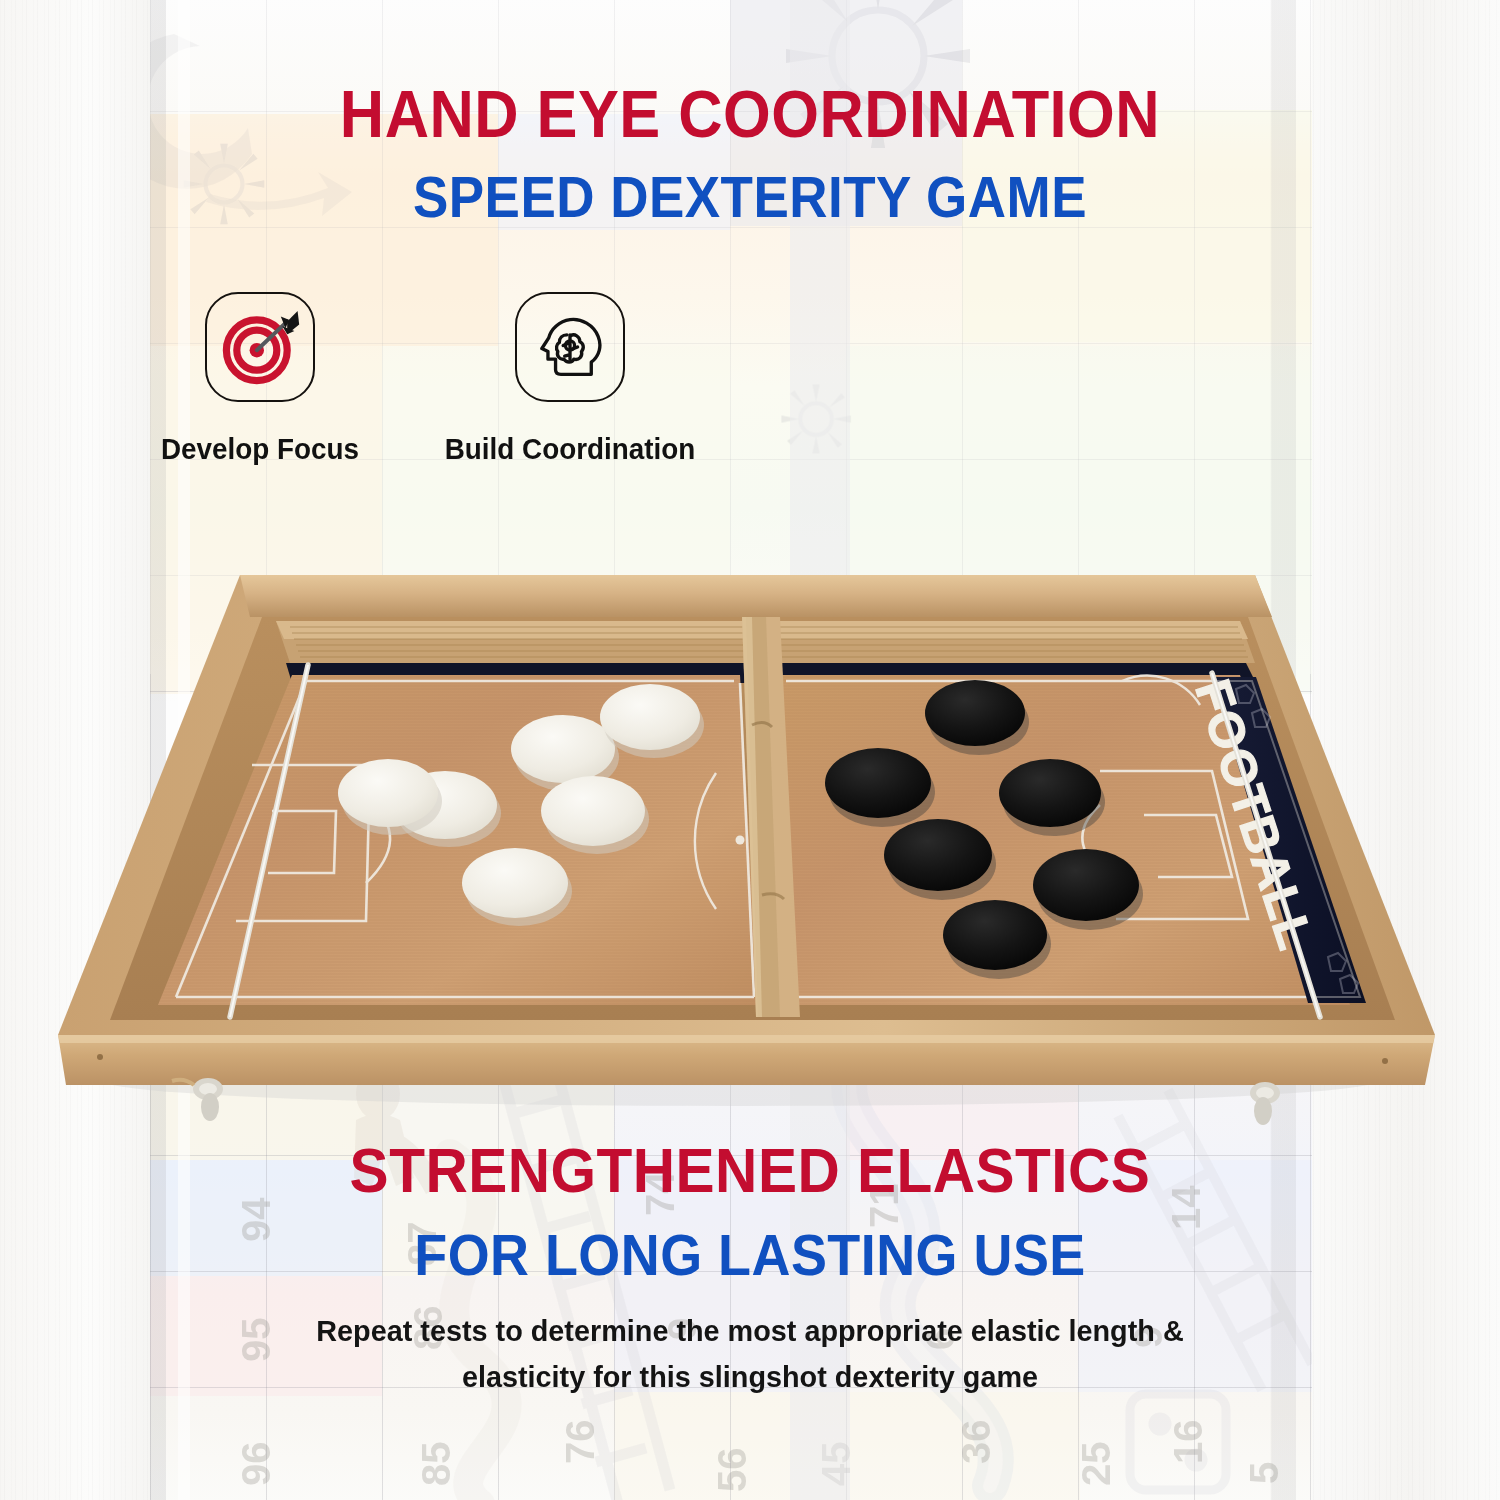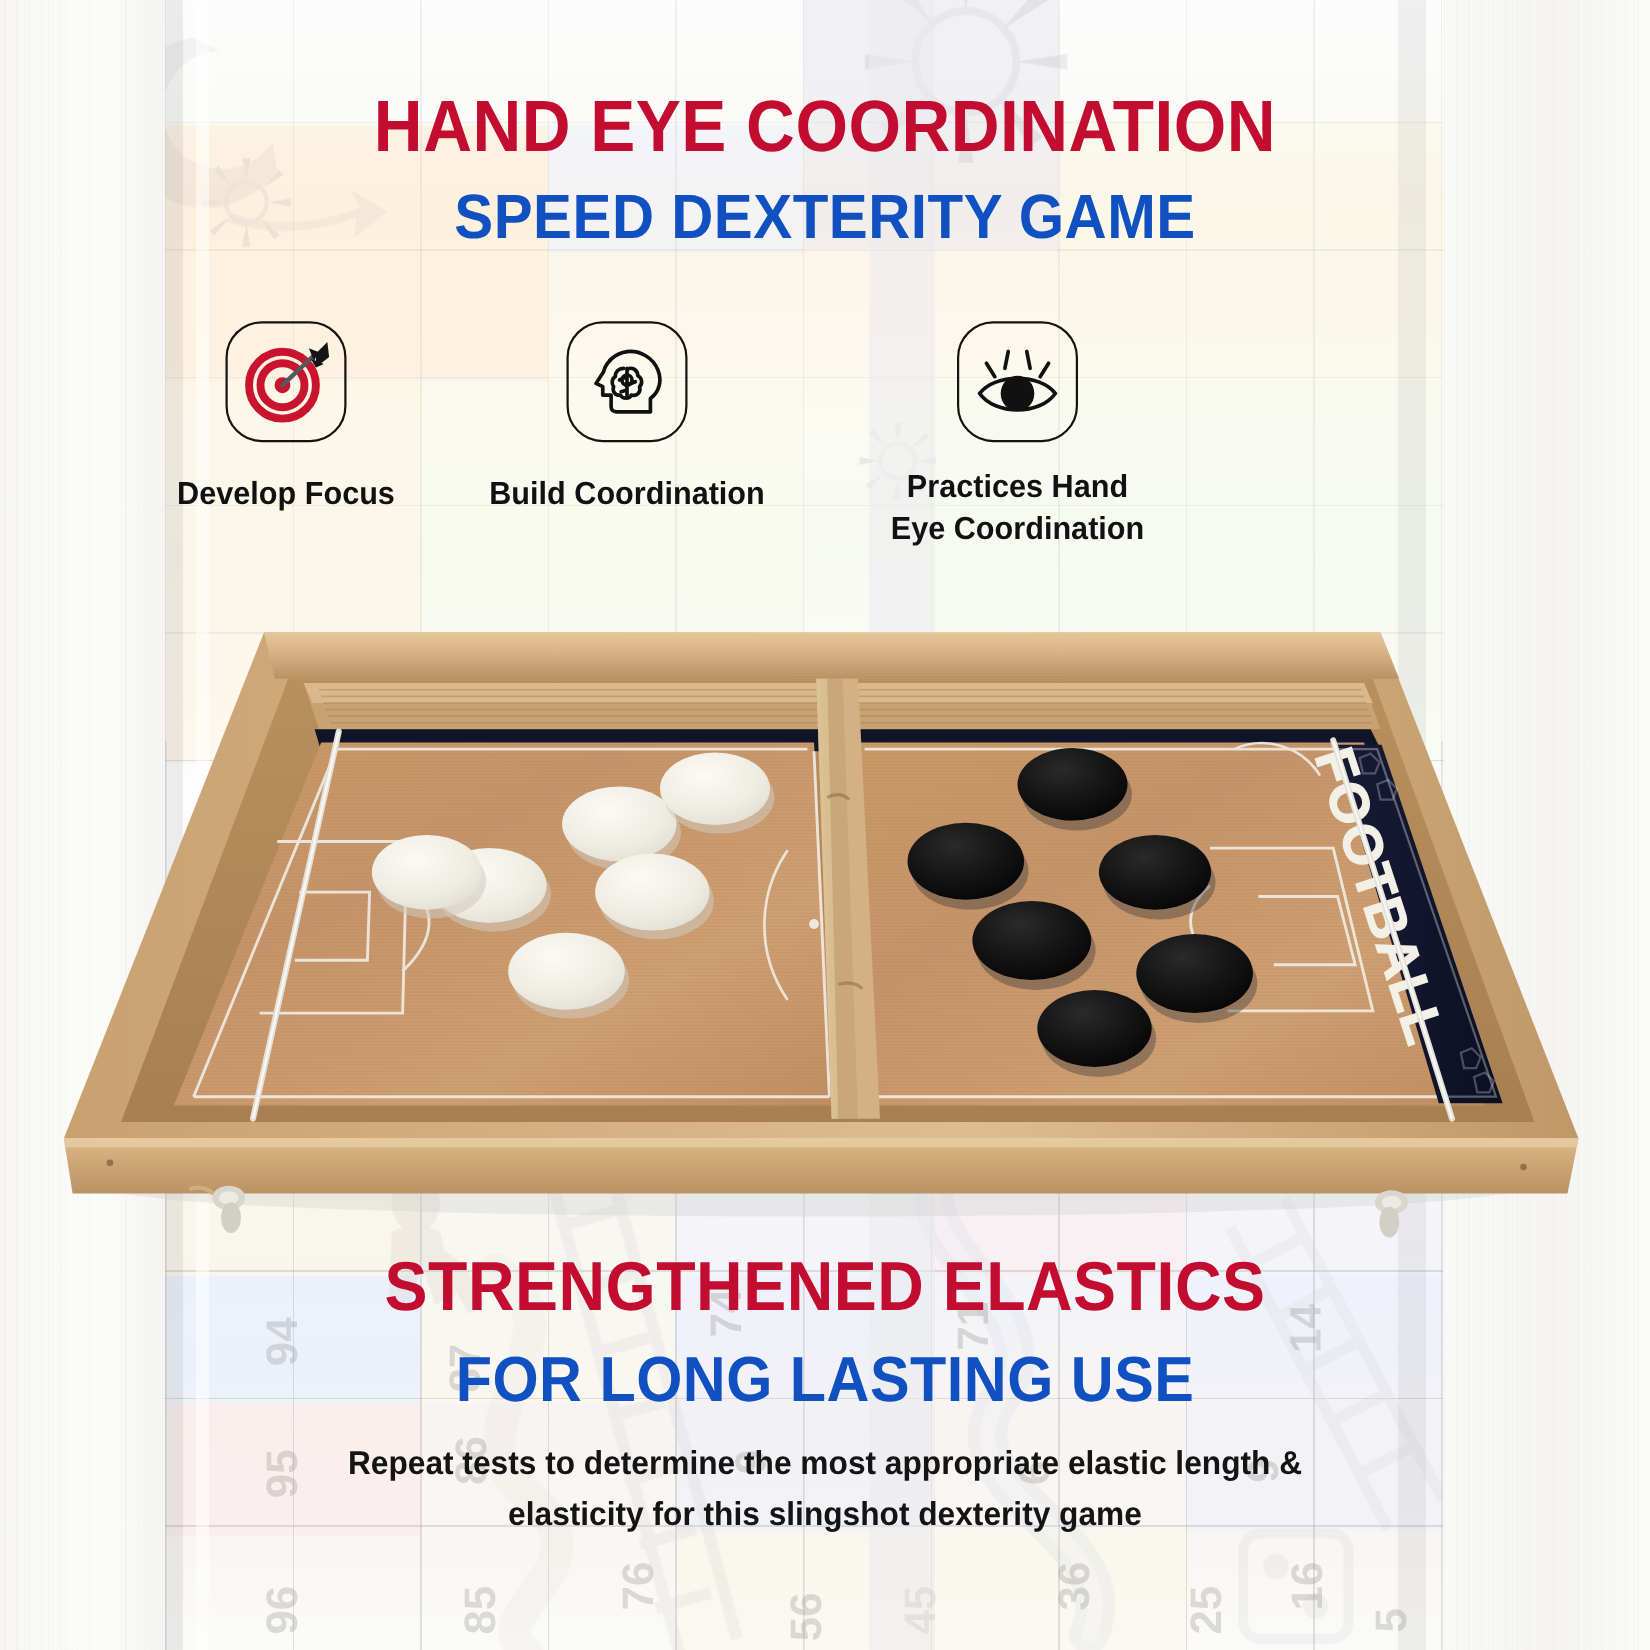--- a/index.html
+++ b/index.html
@@ -295,36 +295,20 @@
         <circle cx="46" cy="54" r="9" fill="#C9132F"></circle>
         <line x1="46" y1="54" x2="84" y2="18" stroke="#55585c" stroke-width="5" stroke-linecap="round"></line>
         <path d="M84,18 L97,5 L99,22 L84,34 Z" fill="#151515"></path>
         <path d="M78,24 L93,30 L84,34 Z" fill="#151515"></path>
         <path d="M76,12 L82,27 L86,16 Z" fill="#151515"></path>
       </svg>
     </div>
     <div class="cap">Develop Focus</div>
   </div>
 
-  <div class="feat" id="feat2">
-    <div class="box">
-      <svg width="84" height="76" viewBox="0 0 110 96">
-        <g stroke="#111" stroke-width="4.4" fill="none" stroke-linecap="round">
-          <path d="M10,62 C28,38 82,38 100,62 C82,88 28,88 10,62 Z"></path>
-          <line x1="44" y1="12" x2="40" y2="32"></line>
-          <line x1="66" y1="12" x2="70" y2="32"></line>
-          <line x1="18" y1="26" x2="28" y2="42"></line>
-          <line x1="92" y1="26" x2="82" y2="42"></line>
-        </g>
-        <ellipse cx="55" cy="62" rx="20" ry="21" fill="#111"></ellipse>
-      </svg>
-    </div>
-    <div class="cap">Practices Hand
-Eye Coordination</div>
-  </div>
 
 </div>
 
 <div id="board">
   <svg viewBox="0 0 1400 560" preserveAspectRatio="none">
     <defs>
       <linearGradient id="frameTop" x1="0" y1="0" x2="0" y2="1">
         <stop offset="0%" stop-color="#e5c79a"></stop>
         <stop offset="45%" stop-color="#d6b285"></stop>
         <stop offset="100%" stop-color="#b99264"></stop>

